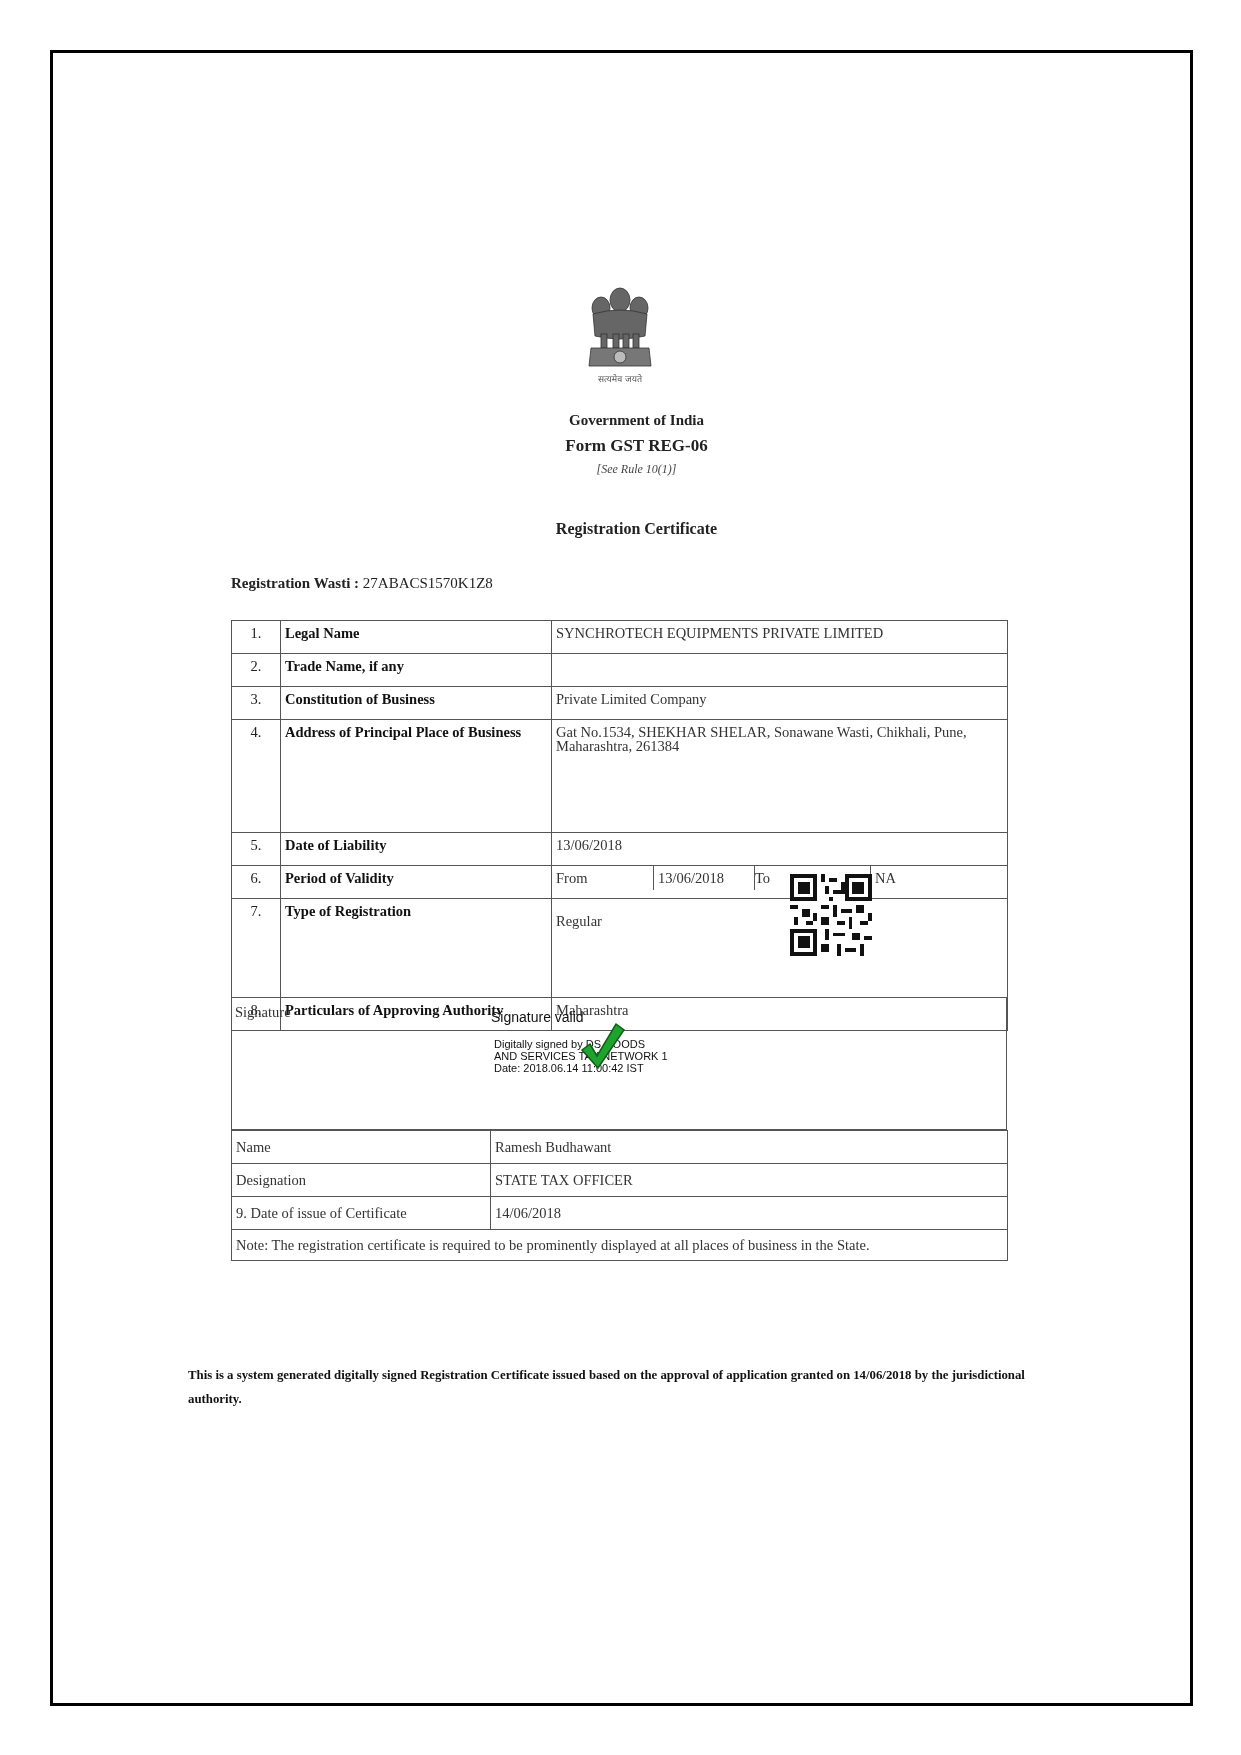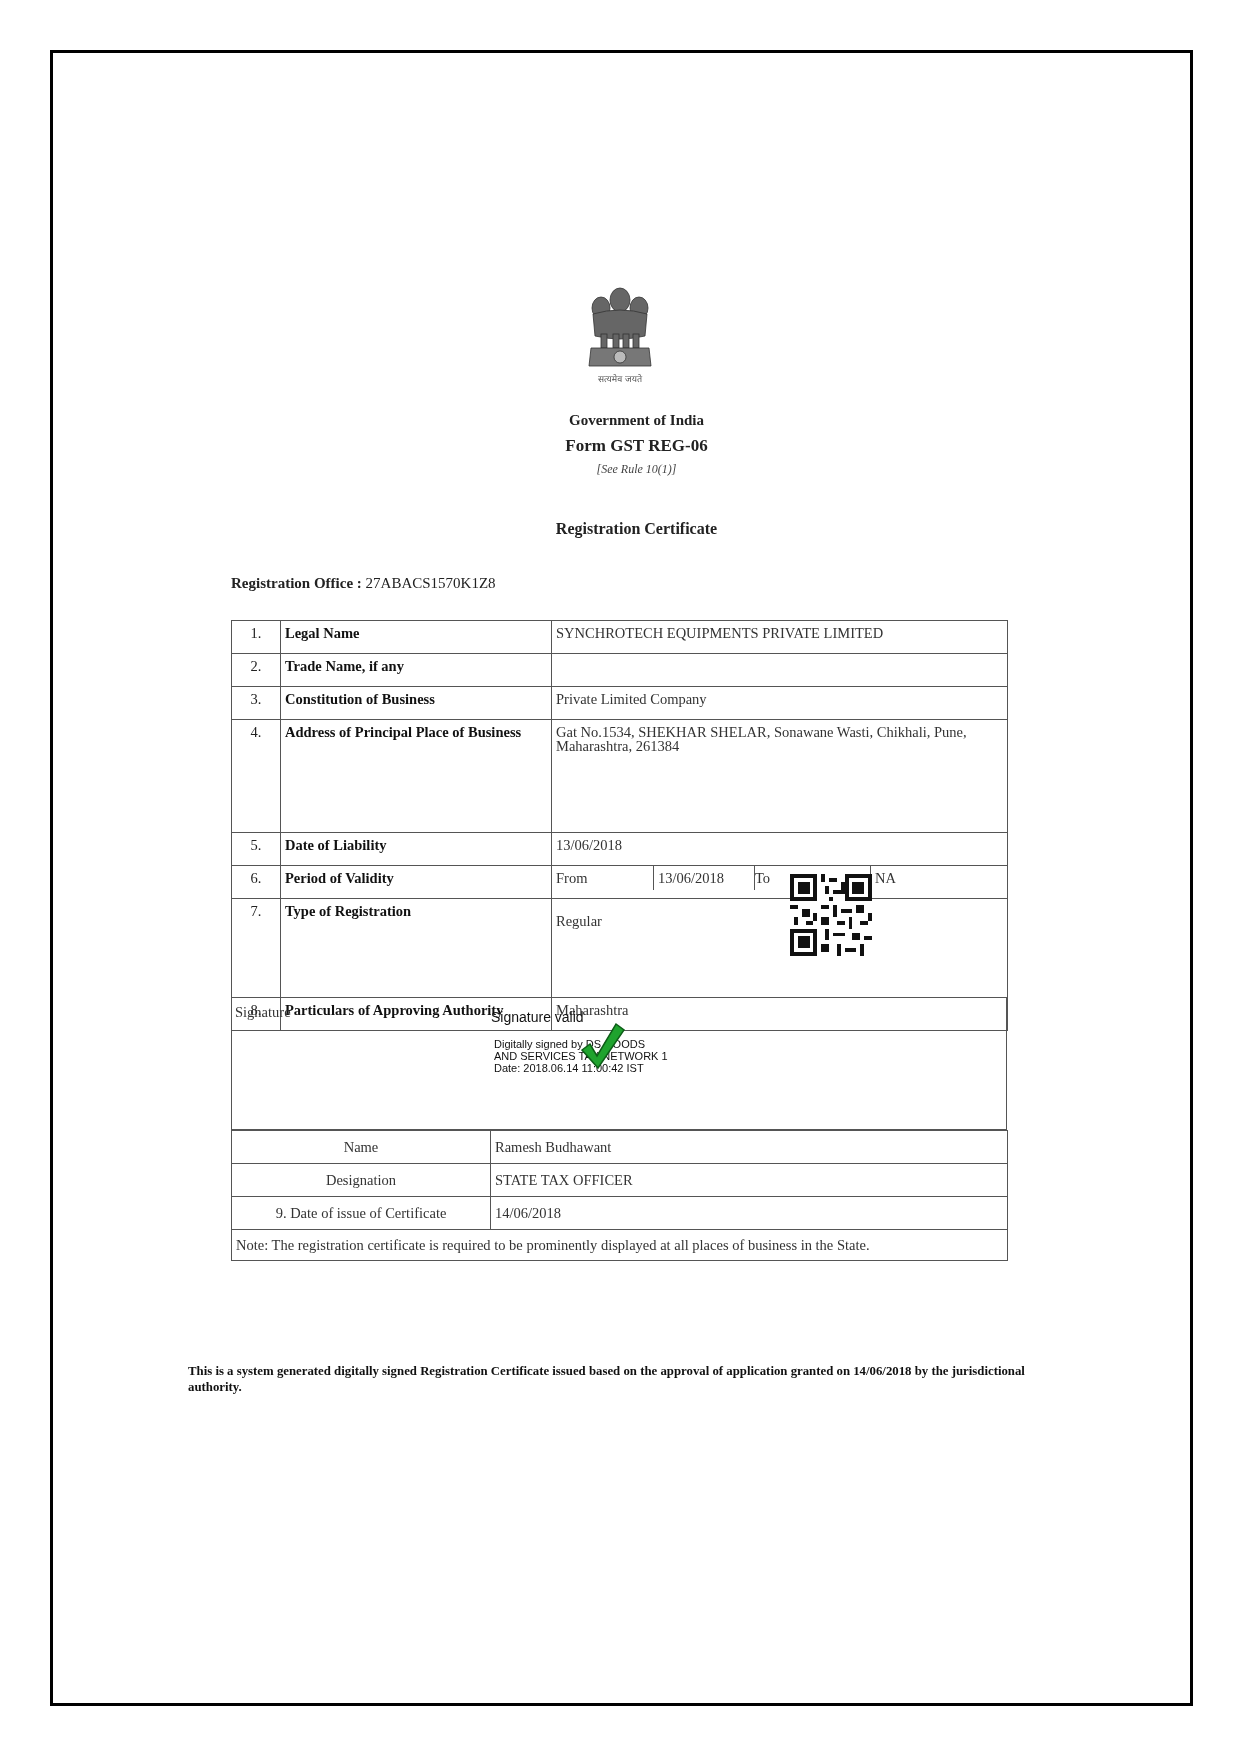--- a/index.html
+++ b/index.html
@@ -30,24 +30,24 @@
   table.inner { border-collapse: collapse; width: 100%; }
 
   .sig-row { position: absolute; left: 231px; top: 998px; width: 774px; height: 131px; border: 1.5px solid #555; border-top: none; box-sizing: content-box; }
   .sig-label { position: absolute; left: 3px; top: 6px; font-size: 14.5px; color: #333; }
   .sig-valid { position: absolute; left: 259px; top: 11px; font-family: "Liberation Sans", sans-serif; font-size: 14px; color: #111; }
   .sig-detail { position: absolute; left: 262px; top: 40px; font-family: "Liberation Sans", sans-serif; font-size: 11px; line-height: 12px; color: #111; }
   .check { position: absolute; left: 346px; top: 22px; width: 48px; height: 50px; }
 
   table.lower { position: absolute; left: 231px; top: 1130px; width: 777px; border-collapse: collapse; font-size: 14.5px; }
   table.lower td { border: 1.5px solid #555; padding: 7px 4px; color: #333; height: 18px; }
-  table.lower td.k { width: 250px; text-align: center; }
+  table.lower td.k { width: 250px; }
   table.lower td.note { padding: 6px 4px; }
 
-  .footer { position: absolute; left: 188px; top: 1363px; width: 880px; font-weight: bold; font-size: 12.8px; line-height: 16px; color: #111; }
+  .footer { position: absolute; left: 188px; top: 1363px; width: 880px; font-weight: bold; font-size: 12.8px; line-height: 24px; color: #111; }
 
   .qr { position: absolute; left: 790px; top: 873px; width: 82px; height: 84px; }
 </style>
 </head>
 <body>
 
 <div class="page-border"></div>
 
 <svg class="emblem" viewBox="0 0 82 92">
   <g fill="#666" stroke="#333" stroke-width="0.8">
@@ -64,21 +64,21 @@
   </g>
 </svg>
 <div class="motto">सत्यमेव जयते</div>
 
 <div class="head gov">Government of India</div>
 <div class="head form">Form GST REG-06</div>
 <div class="head rule">[See Rule 10(1)]</div>
 <div class="head cert">Registration Certificate</div>
 
 <div class="regno">
-  <b>Registration Office :</b>
+  <b>Registration Wasti :</b>
   <span>27ABACS1570K1Z8</span>
 </div>
 
 <table class="main">
   <tbody>
       <tr class="r">
     <td class="num">1.</td>
     <td class="lbl">Legal Name</td>
     <td class="val">SYNCHROTECH EQUIPMENTS PRIVATE LIMITED</td>
   </tr>

